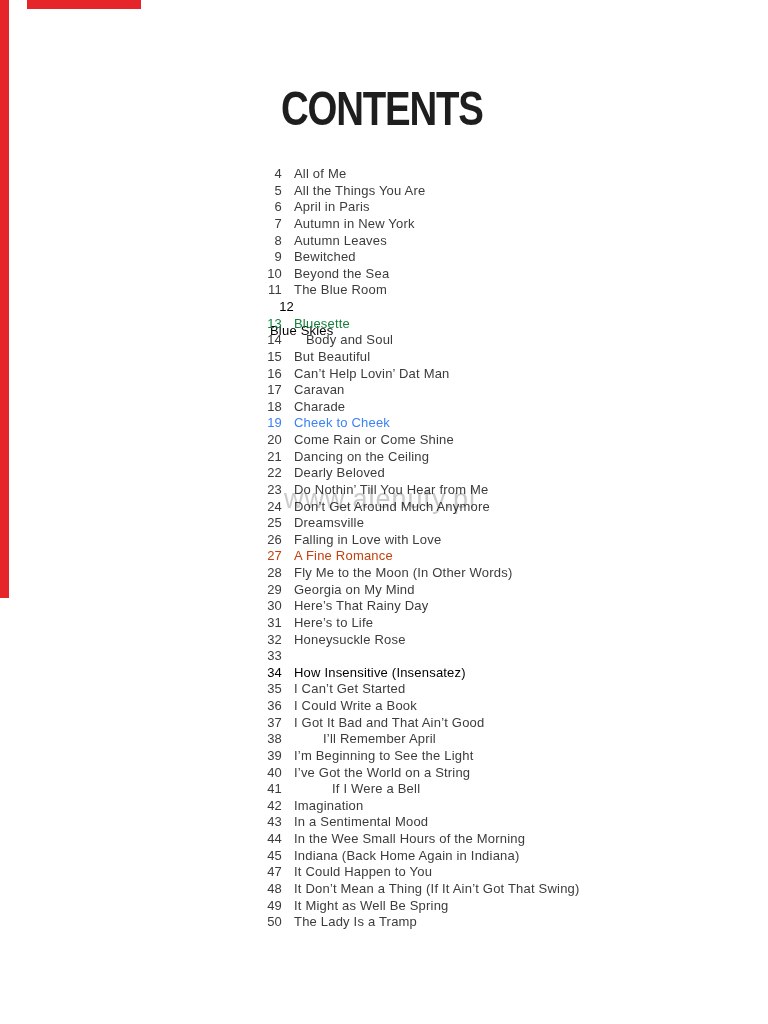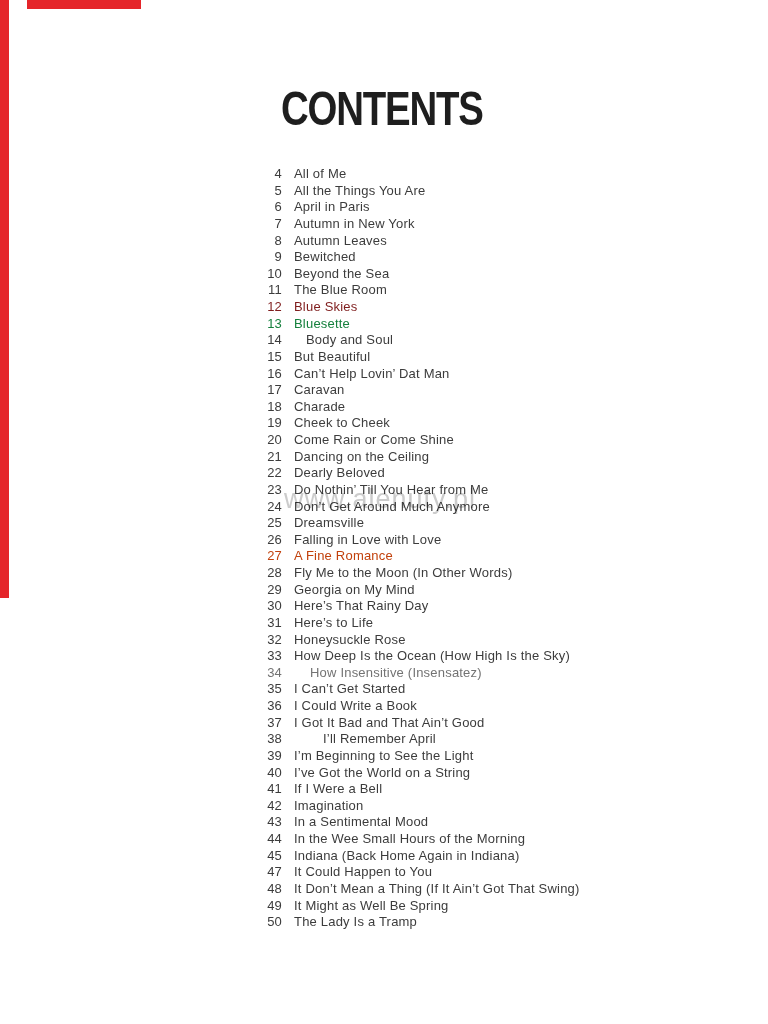--- a/index.html
+++ b/index.html
@@ -108,21 +108,21 @@
         <span class="toc-title">Bewitched</span>
       </div>
       <div class="toc-row" style="color: rgb(60, 60, 60);">
         <span class="toc-num">10</span>
         <span class="toc-title">Beyond the Sea</span>
       </div>
       <div class="toc-row" style="color: rgb(60, 60, 60);">
         <span class="toc-num">11</span>
         <span class="toc-title">The Blue Room</span>
       </div>
-      <div class="toc-row" style="color: #7f1d1d;">
+      <div class="toc-row" style="color: #000000; flex-direction: column;">
         <span class="toc-num">12</span>
         <span class="toc-title">Blue Skies</span>
       </div>
       <div class="toc-row" style="color: #15803d;">
         <span class="toc-num">13</span>
         <span class="toc-title">Bluesette</span>
       </div>
       <div class="toc-row" style="color: rgb(60, 60, 60); gap: 12px;">
         <span class="toc-num">14</span>
         <span class="toc-title">Body and Soul</span>
@@ -136,21 +136,21 @@
         <span class="toc-title">Can’t Help Lovin’ Dat Man</span>
       </div>
       <div class="toc-row" style="color: rgb(60, 60, 60);">
         <span class="toc-num">17</span>
         <span class="toc-title">Caravan</span>
       </div>
       <div class="toc-row" style="color: rgb(60, 60, 60);">
         <span class="toc-num">18</span>
         <span class="toc-title">Charade</span>
       </div>
-      <div class="toc-row" style="color: #404040; align-items: center;">
+      <div class="toc-row" style="color: #3b82f6; align-items: center;">
         <span class="toc-num">19</span>
         <span class="toc-title">Cheek to Cheek</span>
       </div>
       <div class="toc-row" style="color: rgb(60, 60, 60);">
         <span class="toc-num">20</span>
         <span class="toc-title">Come Rain or Come Shine</span>
       </div>
       <div class="toc-row" style="color: rgb(60, 60, 60);">
         <span class="toc-num">21</span>
         <span class="toc-title">Dancing on the Ceiling</span>
@@ -194,23 +194,22 @@
       <div class="toc-row" style="color: rgb(60, 60, 60);">
         <span class="toc-num">31</span>
         <span class="toc-title">Here’s to Life</span>
       </div>
       <div class="toc-row" style="color: rgb(60, 60, 60);">
         <span class="toc-num">32</span>
         <span class="toc-title">Honeysuckle Rose</span>
       </div>
       <div class="toc-row" style="color: rgb(60, 60, 60);">
         <span class="toc-num">33</span>
-        <span class="toc-title">How Deep Is the Ocean (How High Is the Sky)</span>
-      </div>
-      <div class="toc-row" style="color: #737373; gap: 16px;">
+      </div>
+      <div class="toc-row" style="color: #000000;">
         <span class="toc-num">34</span>
         <span class="toc-title">How Insensitive (Insensatez)</span>
       </div>
       <div class="toc-row" style="color: rgb(60, 60, 60);">
         <span class="toc-num">35</span>
         <span class="toc-title">I Can’t Get Started</span>
       </div>
       <div class="toc-row" style="color: rgb(60, 60, 60);">
         <span class="toc-num">36</span>
         <span class="toc-title">I Could Write a Book</span>
@@ -224,21 +223,21 @@
         <span class="toc-title">I’ll Remember April</span>
       </div>
       <div class="toc-row" style="color: rgb(60, 60, 60);">
         <span class="toc-num">39</span>
         <span class="toc-title">I’m Beginning to See the Light</span>
       </div>
       <div class="toc-row" style="color: rgb(60, 60, 60);">
         <span class="toc-num">40</span>
         <span class="toc-title">I’ve Got the World on a String</span>
       </div>
-      <div class="toc-row" style="color: rgb(60, 60, 60);">
+      <div class="toc-row" style="color: rgb(60, 60, 60); gap: 38px;">
         <span class="toc-num">41</span>
         <span class="toc-title">If I Were a Bell</span>
       </div>
       <div class="toc-row" style="color: rgb(60, 60, 60);">
         <span class="toc-num">42</span>
         <span class="toc-title">Imagination</span>
       </div>
       <div class="toc-row" style="color: rgb(60, 60, 60);">
         <span class="toc-num">43</span>
         <span class="toc-title">In a Sentimental Mood</span>

